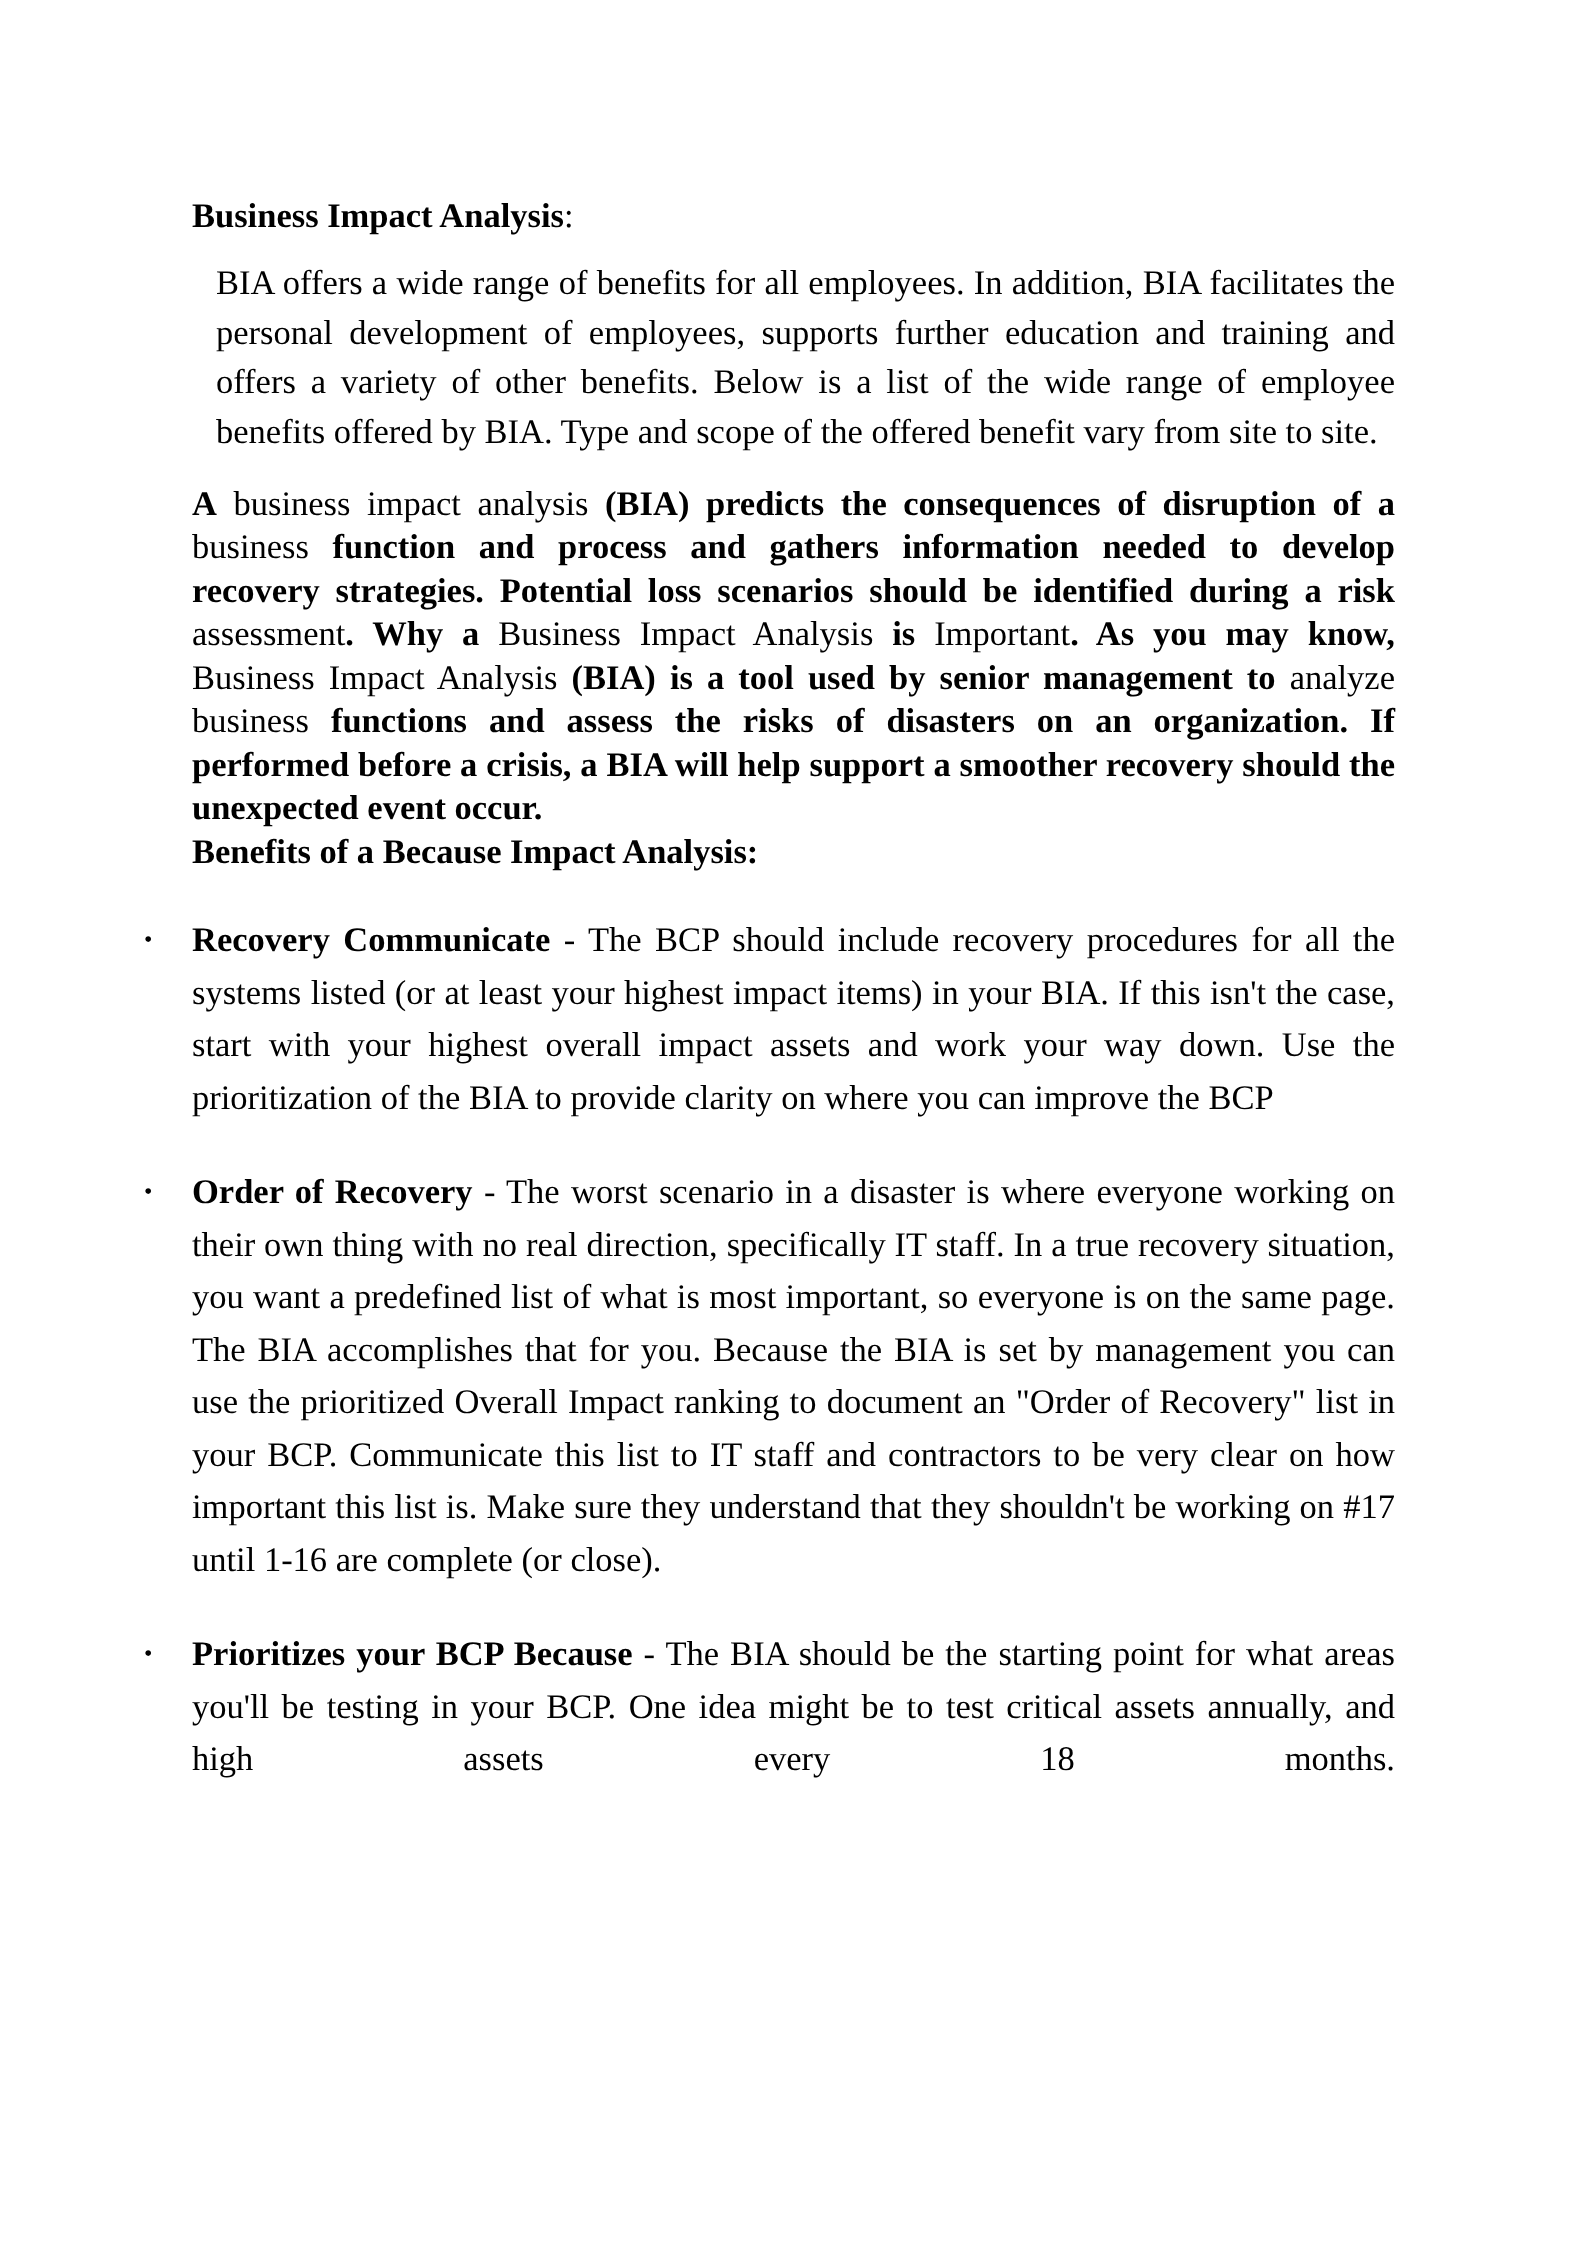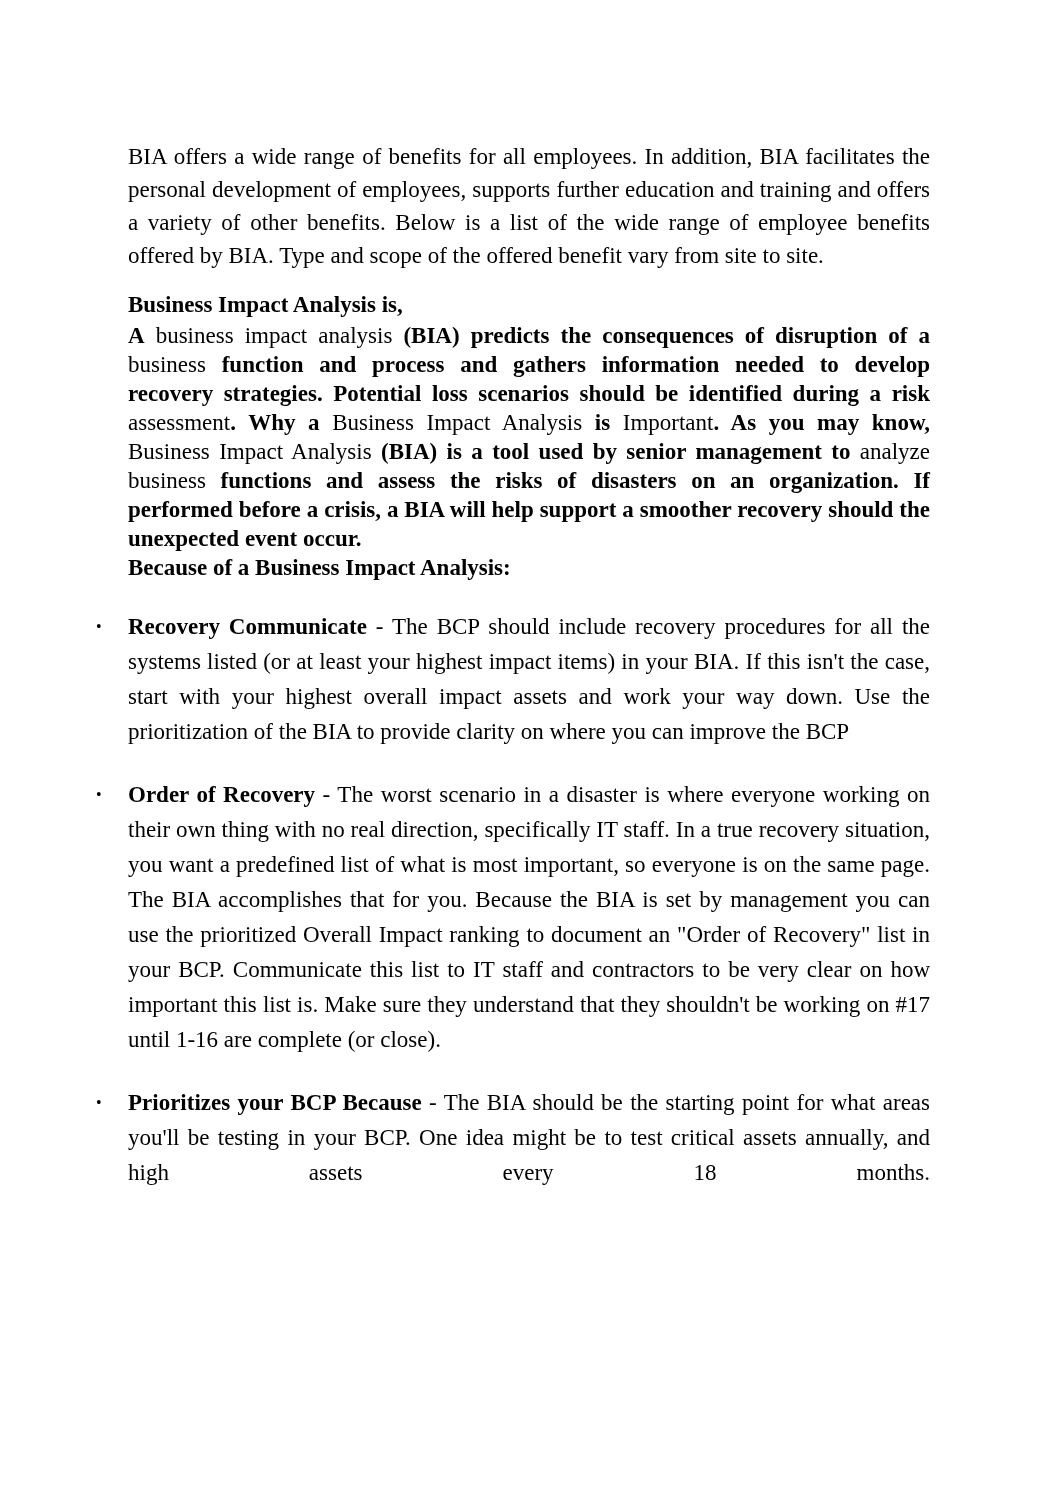--- a/index.html
+++ b/index.html
@@ -24,21 +24,21 @@
     }
     .heading {
       font-weight: bold;
       line-height: 32px;
       margin: 0;
     }
     .heading .plain { font-weight: normal; }
     .para {
       text-align: justify;
       line-height: 33px;
-      margin: 12px 0 0 0;
+      margin: 12px 0 0 16px;
     }
     .tight-block {
       margin-top: 17px;
       line-height: 29px;
       text-align: justify;
     }
     .tight-block p { margin: 0; }
     .b { font-weight: bold; }
     .n { font-weight: normal; }
     .bullet-list {
@@ -61,29 +61,29 @@
     }
     .last-line-justify {
       text-align-last: justify;
     }
   </style>
 </head>
 <body>
 
 <div class="page">
 
+  <p class="heading"><span>Business Impact Analysis</span><span class="plain">:</span></p>
 
   <p class="para">BIA offers a wide range of benefits for all employees. In addition, BIA facilitates the personal development of employees, supports further education and training and offers a variety of other benefits.  Below is a list of the wide range of employee benefits offered by BIA. Type and scope of the offered benefit vary from site to site.</p>
 
   <div class="tight-block">
-    <p class="heading">Business Impact Analysis is,</p>
     <p>
       <span class="b"> A</span><span class="n"> business impact analysis </span><span class="b">(BIA) predicts the consequences of disruption of a</span><span class="n"> business </span><span class="b">function and process and gathers information needed to develop recovery strategies. Potential loss scenarios should be identified during a risk</span><span class="n"> assessment</span><span class="b">. Why a</span><span class="n"> Business Impact Analysis </span><span class="b">is</span><span class="n"> Important</span><span class="b">. As you may know,</span><span class="n"> Business Impact Analysis </span><span class="b">(BIA) is a tool used by senior management to</span><span class="n"> analyze business </span><span class="b">functions and assess the risks of disasters on an organization. If performed before a crisis, a BIA will help support a smoother recovery should the unexpected event occur.</span>
     </p>
-    <p class="heading" style="line-height:29px;">Because of a Business Impact Analysis:</p>
+    <p class="heading" style="line-height:29px;">Benefits of a Because Impact Analysis:</p>
   </div>
 
   <ul class="bullet-list">
     <li class="bullet-item">
       <span class="bullet-glyph">•</span>
       <span class="b">Recovery Communicate</span><span> - The BCP should include recovery procedures for all the systems listed (or at least your highest impact items) in your BIA.  If this isn't the case, start with your highest overall impact assets and work your way down.  Use the prioritization of the BIA to provide clarity on where you can improve the BCP</span>
     </li>
     <li class="bullet-item">
       <span class="bullet-glyph">•</span>
       <span class="b">Order of Recovery</span><span> - The worst scenario in a disaster is where everyone working on their own thing with no real direction, specifically IT staff.  In a true recovery situation, you want a predefined list of what is most important, so everyone is on the same page.  The BIA accomplishes that for you.  Because the BIA is set by management you can use the prioritized Overall Impact ranking to document an "Order of Recovery" list in your BCP.  Communicate this list to IT staff and contractors to be very clear on how important this list is.  Make sure they understand that they shouldn't be working on #17 until 1-16 are complete (or close).</span>

